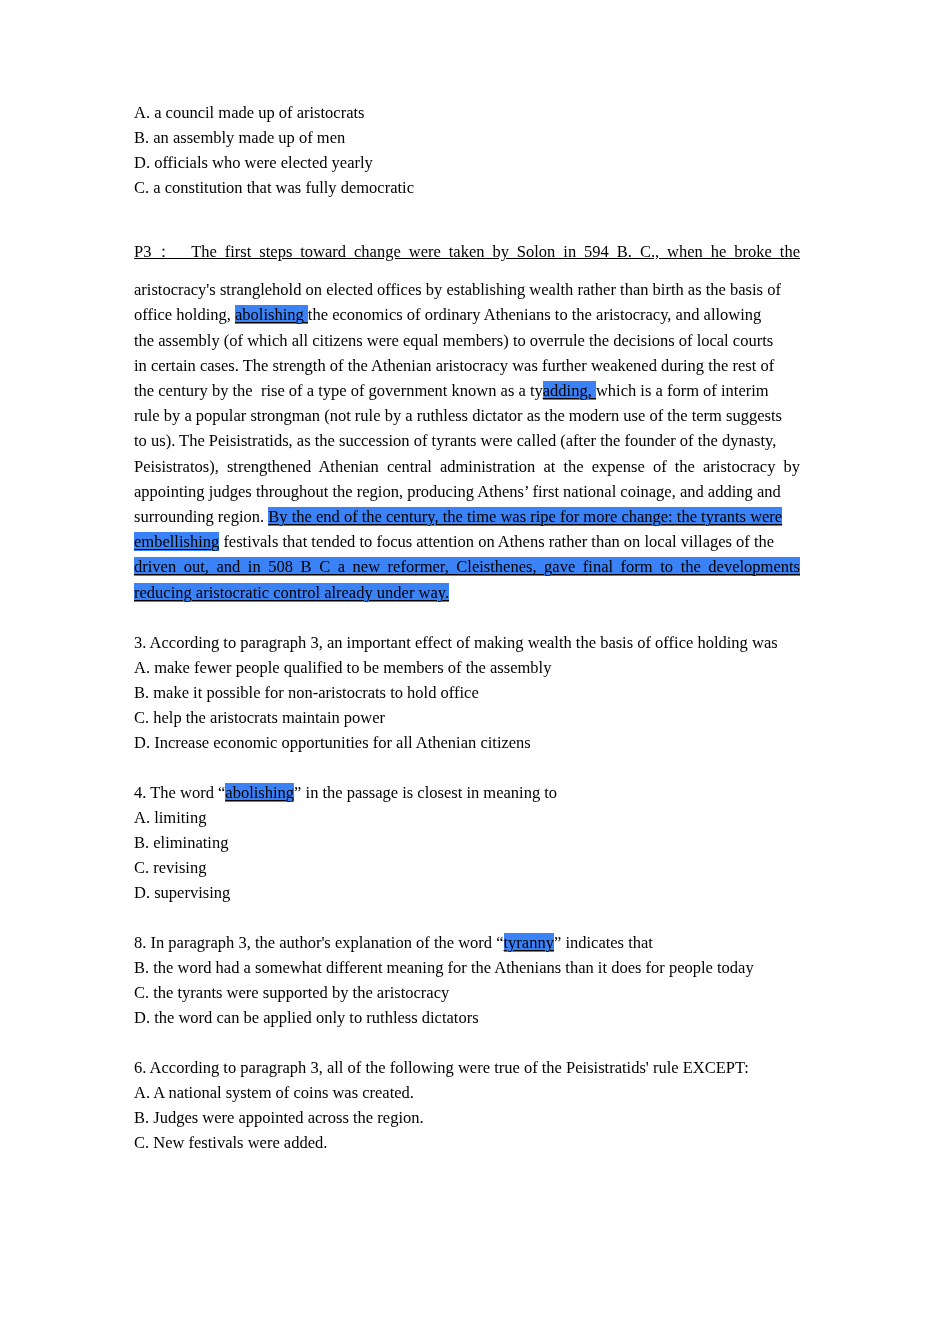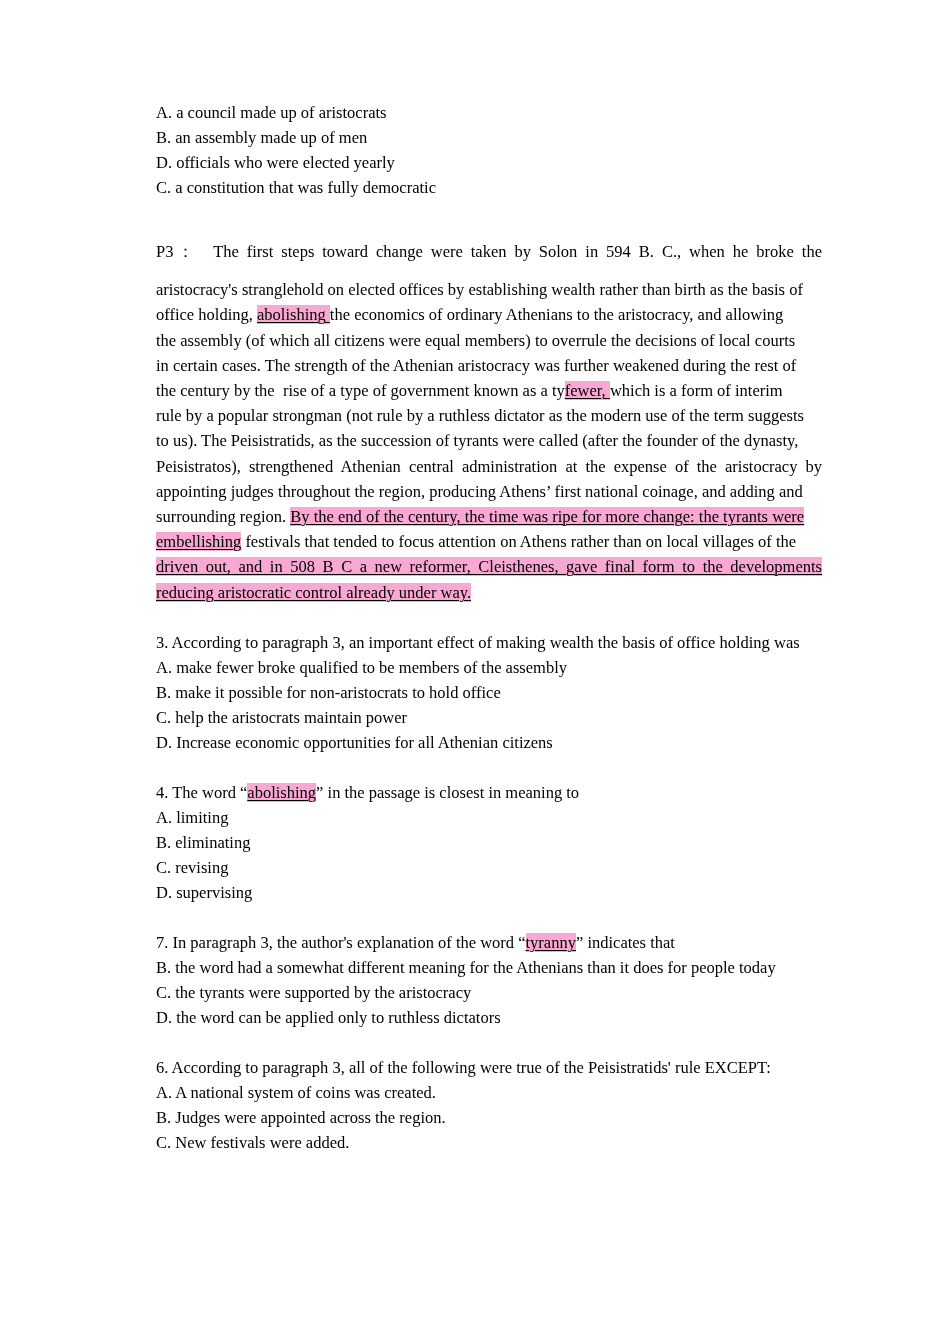--- a/index.html
+++ b/index.html
@@ -19,21 +19,21 @@
     position: relative;
     width: 950px;
     height: 1344px;
     box-sizing: border-box;
     padding: 0;
     overflow: hidden;
   }
 
   .content {
     position: absolute;
-    left: 156px;
+    left: 134px;
     top: 100px;
     width: 666px;
   }
 
   
   .block {
     margin: 0;
   }
 
   .line {
@@ -52,25 +52,26 @@
   .passage .pline {
     white-space: pre-wrap;
     margin: 0;
   }
   .passage .pline.just {
     text-align: justify;
     text-align-last: justify;
   }
   .passage .firstline {
     margin-bottom: 13px;
+    text-decoration: underline;
   }
 
   
   .hl {
-    background-color: #f9a8d4;
+    background-color: #3b82f6;
     text-decoration: underline;
     text-decoration-thickness: 1px;
     text-underline-offset: 1.5px;
   }
 
   
   .qgroup {
     margin-top: 25px;
   }
   .qgroup .line:first-child {
@@ -89,48 +90,48 @@
         <div class="line"><span>D. officials who were elected yearly</span></div>
         <div class="line"><span>C. a constitution that was fully democratic</span></div>
       </div>
 
     <div class="passage" id="passage">
         <div class="pline just firstline"><span>P3：  The first steps toward change were taken by Solon in 594 B. C., when he broke the</span></div>
         <div class="pline"><span>aristocracy's stranglehold on elected offices by establishing wealth rather than birth as the basis of</span></div>
         <div class="pline"><span>office holding, </span><span class="hl">abolishing </span><span>the economics of ordinary Athenians to the aristocracy, and allowing</span></div>
         <div class="pline"><span>the assembly (of which all citizens were equal members) to overrule the decisions of local courts</span></div>
         <div class="pline"><span>in certain cases. The strength of the Athenian aristocracy was further weakened during the rest of</span></div>
-        <div class="pline"><span>the century by the  rise of a type of government known as a ty</span><span class="hl">fewer, </span><span>which is a form of interim</span></div>
+        <div class="pline"><span>the century by the  rise of a type of government known as a ty</span><span class="hl">adding, </span><span>which is a form of interim</span></div>
         <div class="pline"><span>rule by a popular strongman (not rule by a ruthless dictator as the modern use of the term suggests</span></div>
         <div class="pline"><span>to us). The Peisistratids, as the succession of tyrants were called (after the founder of the dynasty,</span></div>
         <div class="pline just"><span>Peisistratos), strengthened Athenian central administration at the expense of the aristocracy by</span></div>
         <div class="pline"><span>appointing judges throughout the region, producing Athens’ first national coinage, and adding and</span></div>
         <div class="pline"><span>surrounding region. </span><span class="hl">By the end of the century, the time was ripe for more change: the tyrants were</span></div>
         <div class="pline"><span class="hl">embellishing</span><span> festivals that tended to focus attention on Athens rather than on local villages of the</span></div>
         <div class="pline just"><span class="hl">driven out, and in 508 B C a new reformer, Cleisthenes, gave final form to the developments</span></div>
         <div class="pline"><span class="hl">reducing aristocratic control already under way.</span></div>
       </div>
 
     <div id="questions">
         <div class="qgroup">
           <div class="line"><span>3. According to paragraph 3, an important effect of making wealth the basis of office holding was</span></div>
-          <div class="line"><span>A. make fewer broke qualified to be members of the assembly</span></div>
+          <div class="line"><span>A. make fewer people qualified to be members of the assembly</span></div>
           <div class="line"><span>B. make it possible for non-aristocrats to hold office</span></div>
           <div class="line"><span>C. help the aristocrats maintain power</span></div>
           <div class="line"><span>D. Increase economic opportunities for all Athenian citizens</span></div>
         </div>
         <div class="qgroup">
           <div class="line"><span>4. The word “</span><span class="hl">abolishing</span><span>” in the passage is closest in meaning to</span></div>
           <div class="line"><span>A. limiting</span></div>
           <div class="line"><span>B. eliminating</span></div>
           <div class="line"><span>C. revising</span></div>
           <div class="line"><span>D. supervising</span></div>
         </div>
         <div class="qgroup">
-          <div class="line"><span>7. In paragraph 3, the author's explanation of the word “</span><span class="hl">tyranny</span><span>” indicates that</span></div>
+          <div class="line"><span>8. In paragraph 3, the author's explanation of the word “</span><span class="hl">tyranny</span><span>” indicates that</span></div>
           <div class="line"><span>B. the word had a somewhat different meaning for the Athenians than it does for people today</span></div>
           <div class="line"><span>C. the tyrants were supported by the aristocracy</span></div>
           <div class="line"><span>D. the word can be applied only to ruthless dictators</span></div>
         </div>
         <div class="qgroup">
           <div class="line"><span>6. According to paragraph 3, all of the following were true of the Peisistratids' rule EXCEPT:</span></div>
           <div class="line"><span>A. A national system of coins was created.</span></div>
           <div class="line"><span>B. Judges were appointed across the region.</span></div>
           <div class="line"><span>C. New festivals were added.</span></div>
         </div>

